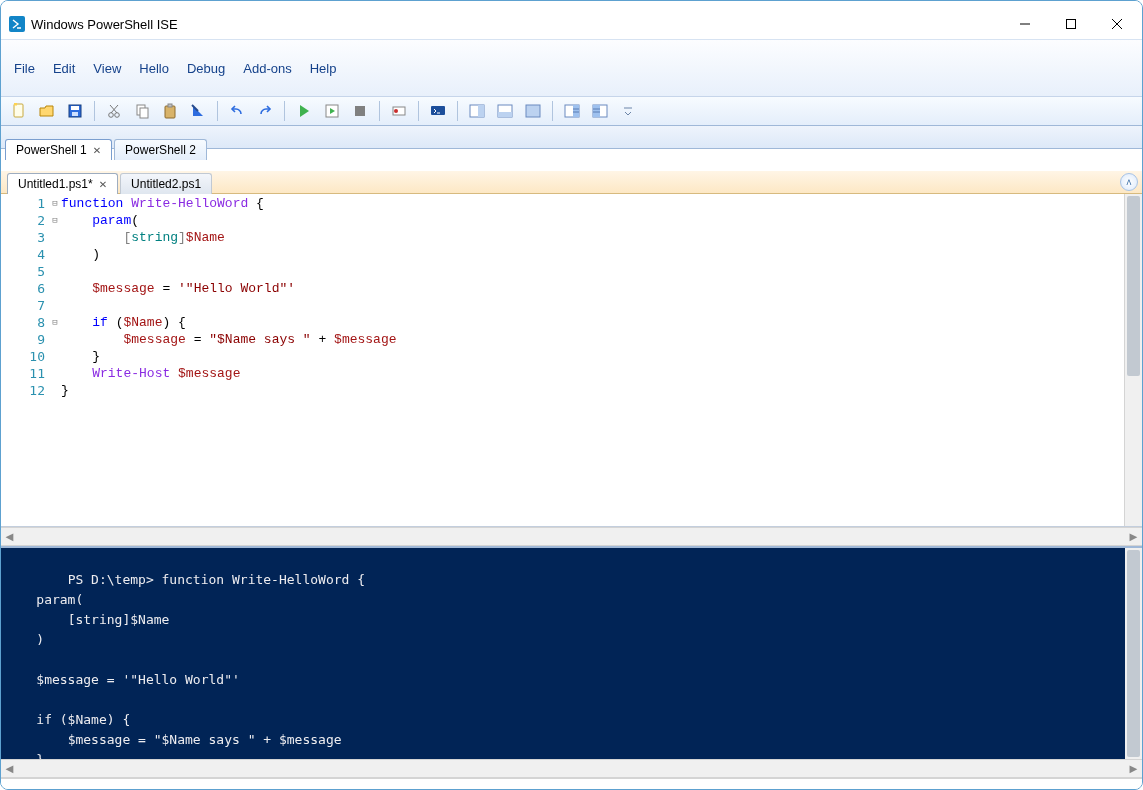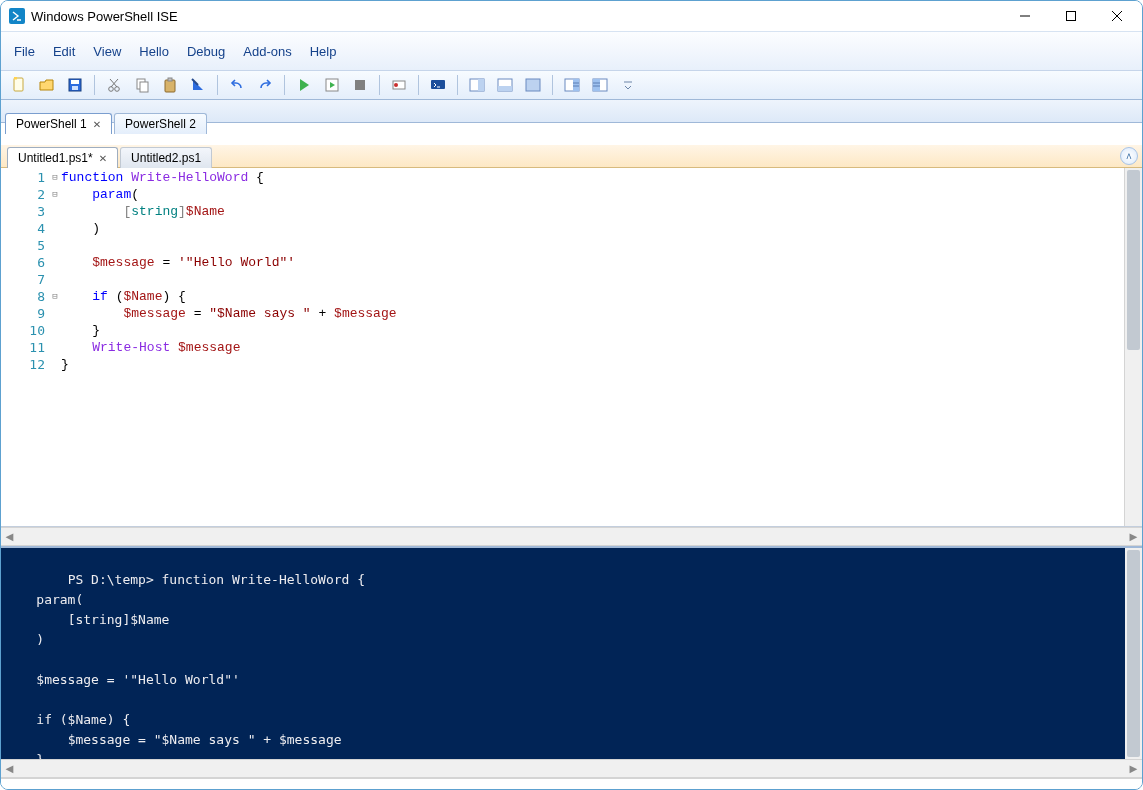--- a/index.html
+++ b/index.html
@@ -20,21 +20,21 @@
     display: flex;
     flex-direction: column;
     overflow: hidden;
     background: #fff;
   }
   
   .titlebar {
     height: 30px;
     display: flex;
     align-items: center;
-    padding: 0 2px 0 8px;
+    padding: 8px 2px 0 8px;
     background: #fff;
   }
   .app-icon {
     width: 16px;
     height: 16px;
     background: #1285c7;
     margin-right: 6px;
     border-radius: 2px;
     display: flex;
     align-items: center;
@@ -55,21 +55,21 @@
     font-family: "Segoe MDL2 Assets","Segoe UI Symbol",sans-serif;
     font-size: 10px;
     color: #000;
   }
   .winbtn svg { pointer-events: none; }
   
   .menubar {
     height: 22px;
     display: flex;
     align-items: center;
-    padding: 8px 4px;
+    padding: 17px 4px;
     background: linear-gradient(#fcfdff,#e8f0fb);
     border-top: 1px solid #d7e3f2;
     border-bottom: 1px solid #c6d5ea;
   }
   .menu-item {
     padding: 2px 9px;
     color: #15428b;
   }
   
   .toolbar {

